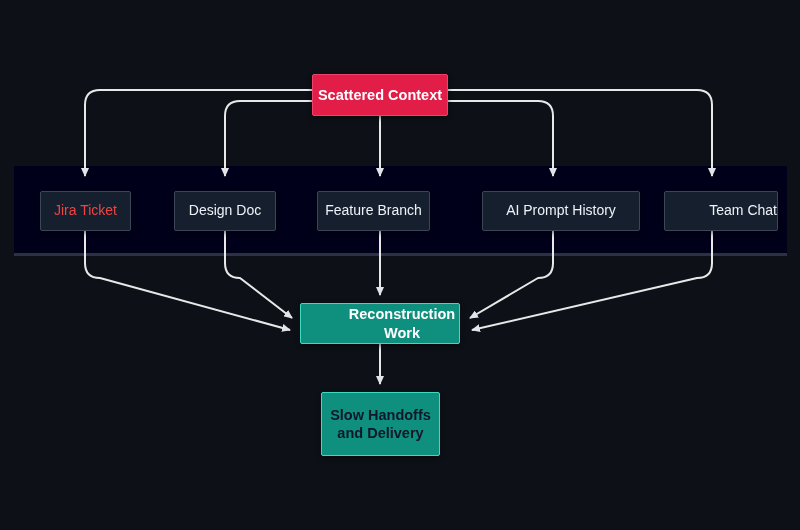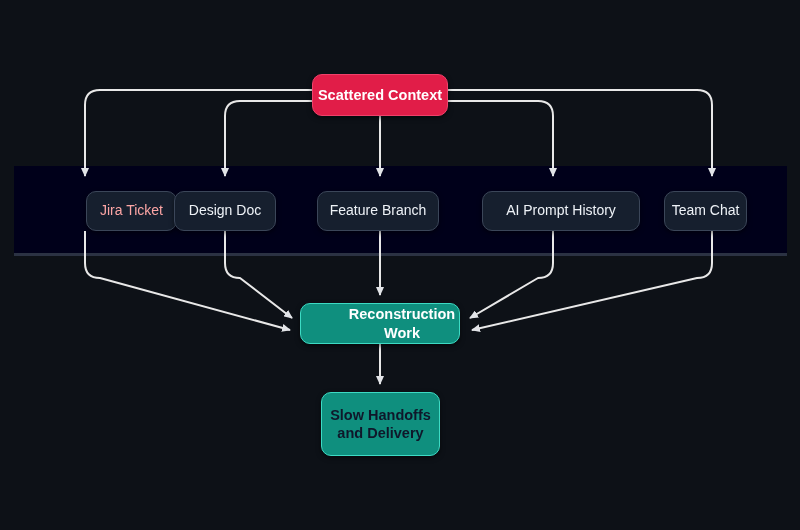--- a/index.html
+++ b/index.html
@@ -31,21 +31,21 @@
     border-bottom: 3px solid #2b3243;
     box-sizing: border-box;
   }
   .node {
     position: absolute;
     box-sizing: border-box;
     display: flex;
     align-items: center;
     justify-content: center;
     text-align: center;
-    border-radius: 10px;
+    border-radius: 2px;
     color: #ffffff;
     line-height: 1.25;
     white-space: pre-line;
   }
   .node-source {
     background: #e11d48;
     border: 1px solid #f0416a;
     font-size: 14.5px;
     font-weight: bold;
     box-shadow: 0 2px 5px rgba(0,0,0,0.55);
@@ -88,23 +88,23 @@
         <path d="M 225,231 L 225,263 Q 225,278 240,278 L 292,318" stroke="#e8e8e8" marker-end="url(#arrowhead)"></path>
         <path d="M 380,231 L 380,295" stroke="#e8e8e8" marker-end="url(#arrowhead)"></path>
         <path d="M 553,231 L 553,263 Q 553,278 538,278 L 470,318" stroke="#e8e8e8" marker-end="url(#arrowhead)"></path>
         <path d="M 712,231 L 712,263 Q 712,278 697,278 L 472,330" stroke="#e8e8e8" marker-end="url(#arrowhead)"></path>
         <path d="M 380,344 L 380,384" stroke="#e8e8e8" marker-end="url(#arrowhead)"></path>
       </g>
   </svg>
 
   <div id="nodes-layer">
       <div class="node node-source" style="left: 312px; top: 74px; width: 136px; height: 42px; background: rgb(225, 29, 72); border-color: rgb(240, 65, 106); color: rgb(255, 255, 255);"><span>Scattered Context</span></div>
-      <div class="node node-artifact" style="left: 40px; top: 191px; width: 91px; height: 40px; background: rgb(22, 31, 46); border-color: rgb(59, 70, 89); color: #fca5a5; margin-left: 46px;"><span>Jira Ticket</span></div>
+      <div class="node node-artifact" style="left: 40px; top: 191px; width: 91px; height: 40px; background: rgb(22, 31, 46); border-color: rgb(59, 70, 89); color: #ef4444;"><span>Jira Ticket</span></div>
       <div class="node node-artifact" style="left: 174px; top: 191px; width: 102px; height: 40px; background: rgb(22, 31, 46); border-color: rgb(59, 70, 89); color: rgb(238, 242, 247); align-items: center;"><span>Design Doc</span></div>
-      <div class="node node-artifact" style="left: 317px; top: 191px; width: 122px; height: 40px; background: rgb(22, 31, 46); border-color: rgb(59, 70, 89); color: rgb(238, 242, 247);"><span>Feature Branch</span></div>
+      <div class="node node-artifact" style="left: 317px; top: 191px; width: 113px; height: 40px; background: rgb(22, 31, 46); border-color: rgb(59, 70, 89); color: rgb(238, 242, 247);"><span>Feature Branch</span></div>
       <div class="node node-artifact" style="left: 482px; top: 191px; width: 158px; height: 40px; background: rgb(22, 31, 46); border-color: rgb(59, 70, 89); color: rgb(238, 242, 247);"><span>AI Prompt History</span></div>
-      <div class="node node-artifact" style="left: 664px; top: 191px; width: 83px; height: 40px; background: rgb(22, 31, 46); border-color: rgb(59, 70, 89); color: rgb(238, 242, 247);"><span>Team Chat</span></div>
+      <div class="node node-artifact" style="left: 664px; top: 191px; width: 114px; height: 40px; background: rgb(22, 31, 46); border-color: rgb(59, 70, 89); color: rgb(238, 242, 247); justify-content: flex-end;"><span>Team Chat</span></div>
       <div class="node node-outcome" style="left: 300px; top: 303px; width: 160px; height: 41px; background: rgb(15, 143, 126); border-color: rgb(61, 219, 196); color: rgb(255, 255, 255); padding-left: 44px;"><span>Reconstruction Work</span></div>
       <div class="node node-outcome" style="left: 321px; top: 392px; width: 119px; height: 64px; background: rgb(15, 143, 126); border-color: rgb(61, 219, 196); color: #0f172a;"><span>Slow Handoffs
 and Delivery</span></div>
     </div>
 
 </div>
 
 </body></html>

